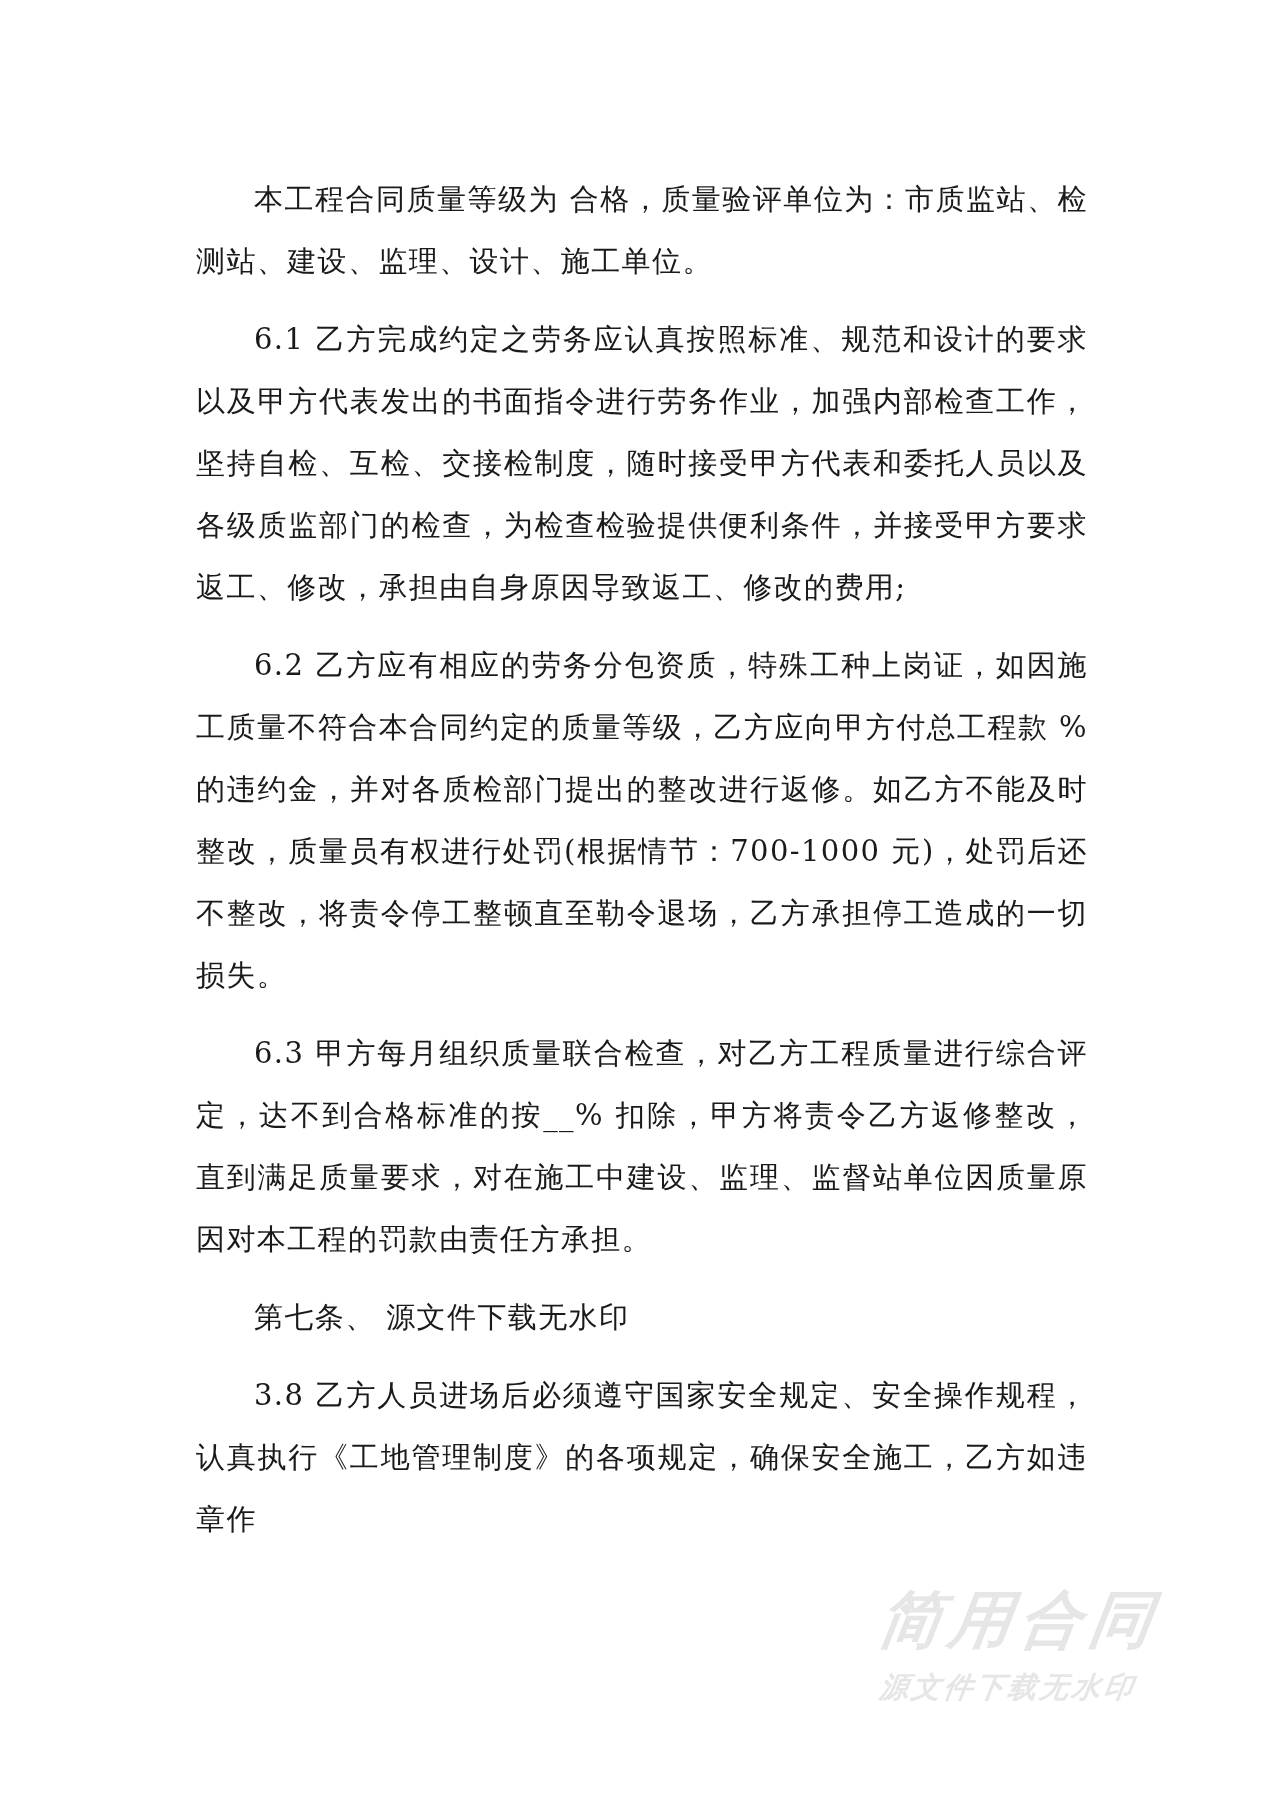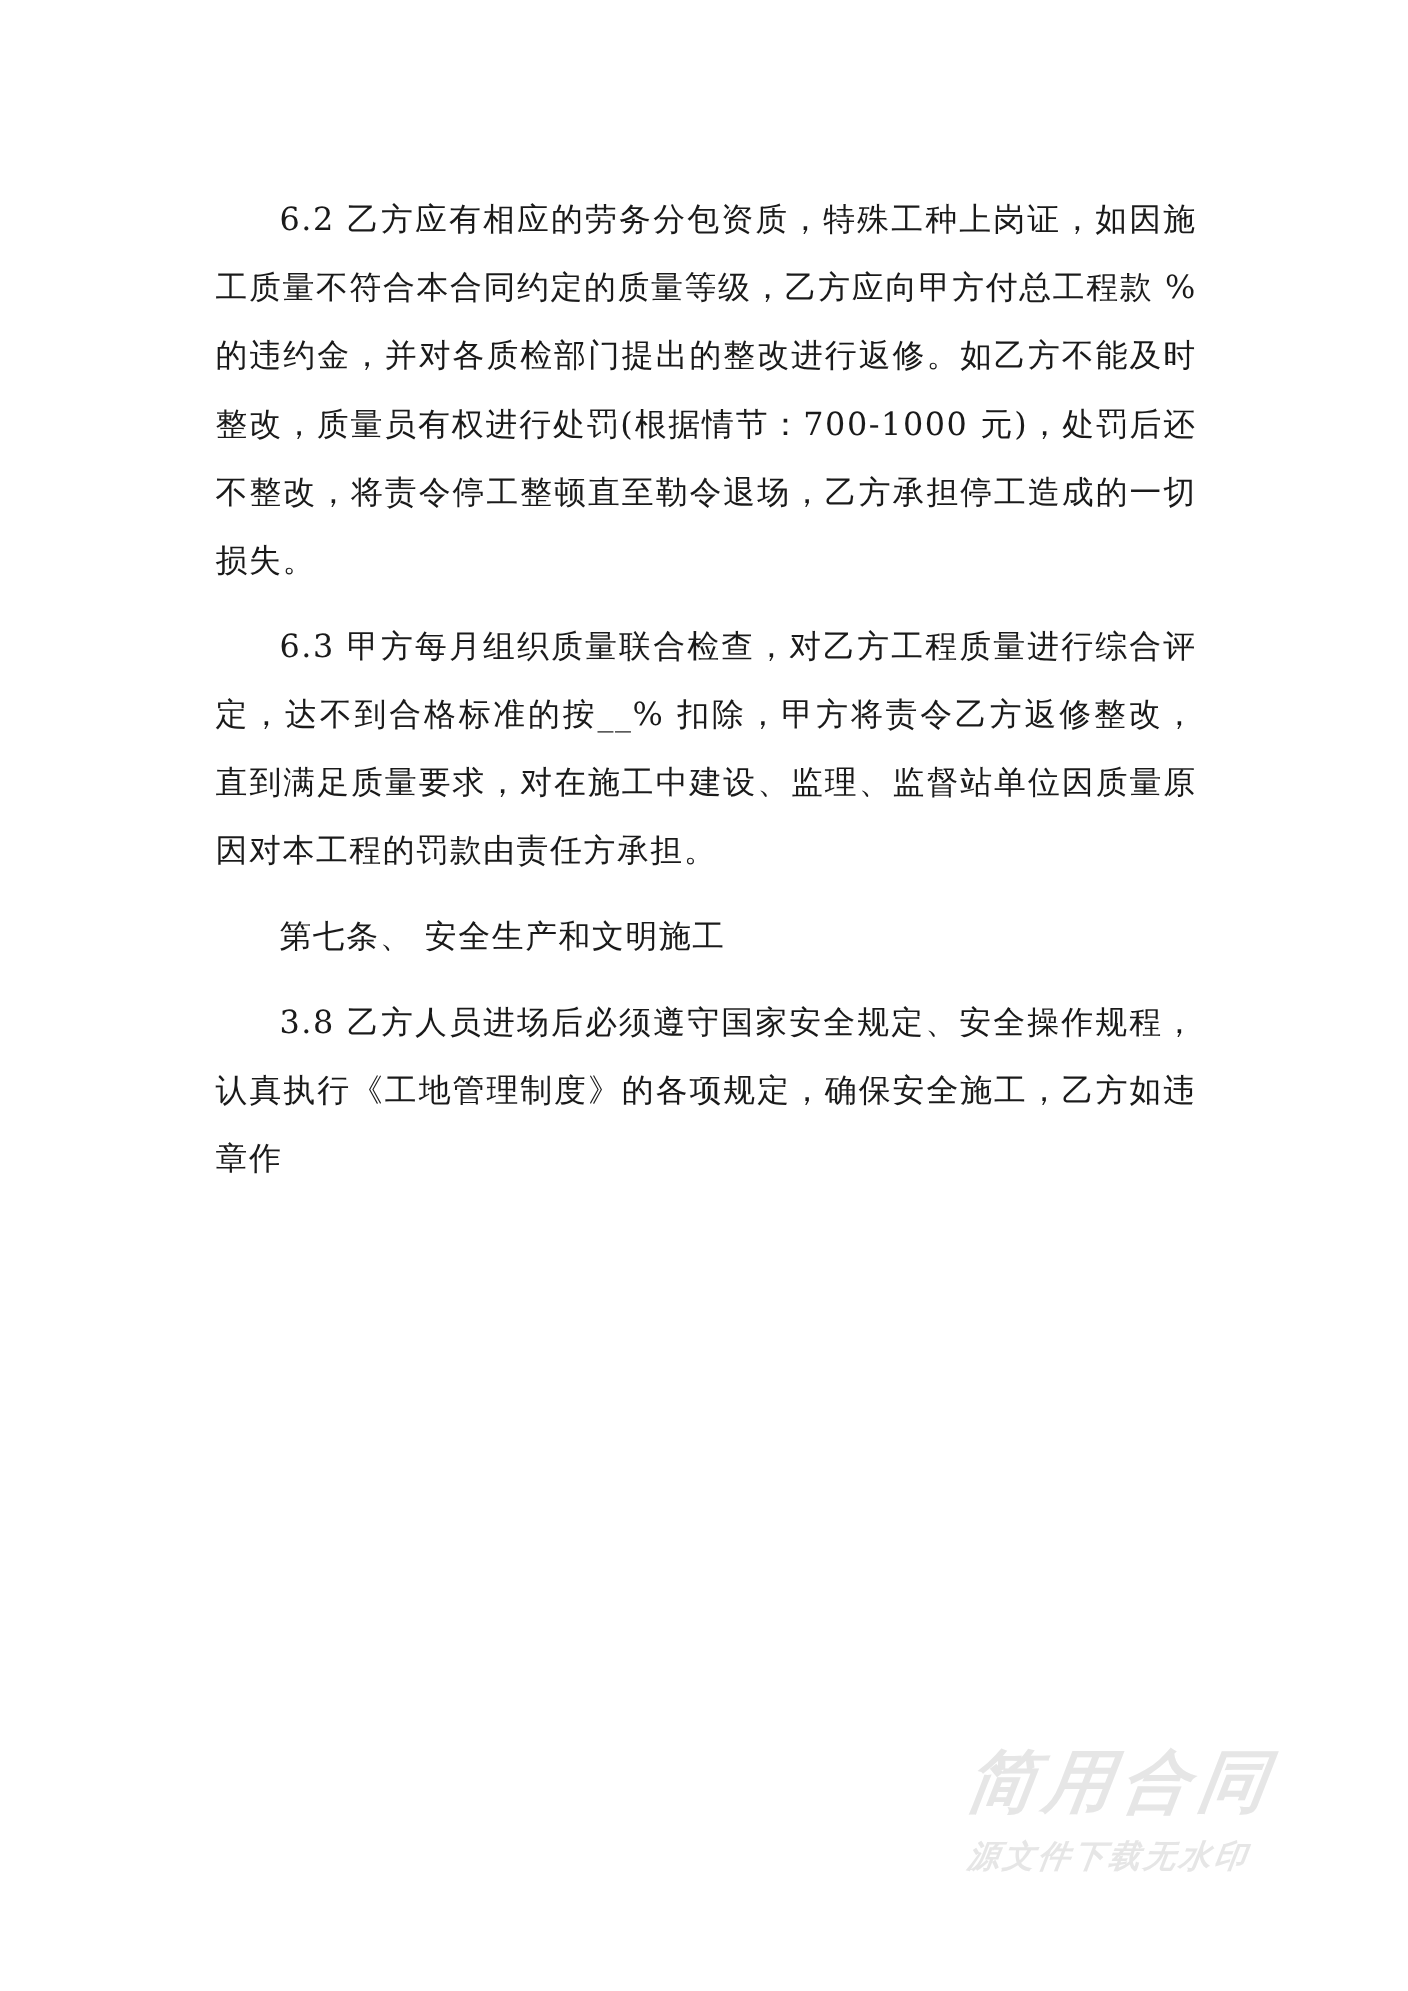--- a/index.html
+++ b/index.html
@@ -59,22 +59,24 @@
       line-height: 40px;
       letter-spacing: 3px;
       margin-top: 12px;
       transform: skewX(-8deg);
     }
   </style>
 </head>
 <body>
 
 <div class="page">
+  <p class="para">本工程合同质量等级为 合格，质量验评单位为：市质监站、检测站、建设、监理、设计、施工单位。</p>
+  <p class="para">6.1 乙方完成约定之劳务应认真按照标准、规范和设计的要求以及甲方代表发出的书面指令进行劳务作业，加强内部检查工作，坚持自检、互检、交接检制度，随时接受甲方代表和委托人员以及各级质监部门的检查，为检查检验提供便利条件，并接受甲方要求返工、修改，承担由自身原因导致返工、修改的费用;</p>
   <p class="para">6.2 乙方应有相应的劳务分包资质，特殊工种上岗证，如因施工质量不符合本合同约定的质量等级，乙方应向甲方付总工程款 %的违约金，并对各质检部门提出的整改进行返修。如乙方不能及时整改，质量员有权进行处罚(根据情节：700-1000 元)，处罚后还不整改，将责令停工整顿直至勒令退场，乙方承担停工造成的一切损失。</p>
   <p class="para">6.3 甲方每月组织质量联合检查，对乙方工程质量进行综合评定，达不到合格标准的按__% 扣除，甲方将责令乙方返修整改，直到满足质量要求，对在施工中建设、监理、监督站单位因质量原因对本工程的罚款由责任方承担。</p>
-  <p class="heading">第七条、 安全生产和文明施工</p>
+  <p class="heading">第七条、 源文件下载无水印</p>
   <p class="para">3.8 乙方人员进场后必须遵守国家安全规定、安全操作规程，认真执行《工地管理制度》的各项规定，确保安全施工，乙方如违章作</p>
 </div>
 
 <div class="watermark">
   <div class="wm-title">简用合同</div>
   <div class="wm-sub">源文件下载无水印</div>
 </div>
 
 </body></html>

